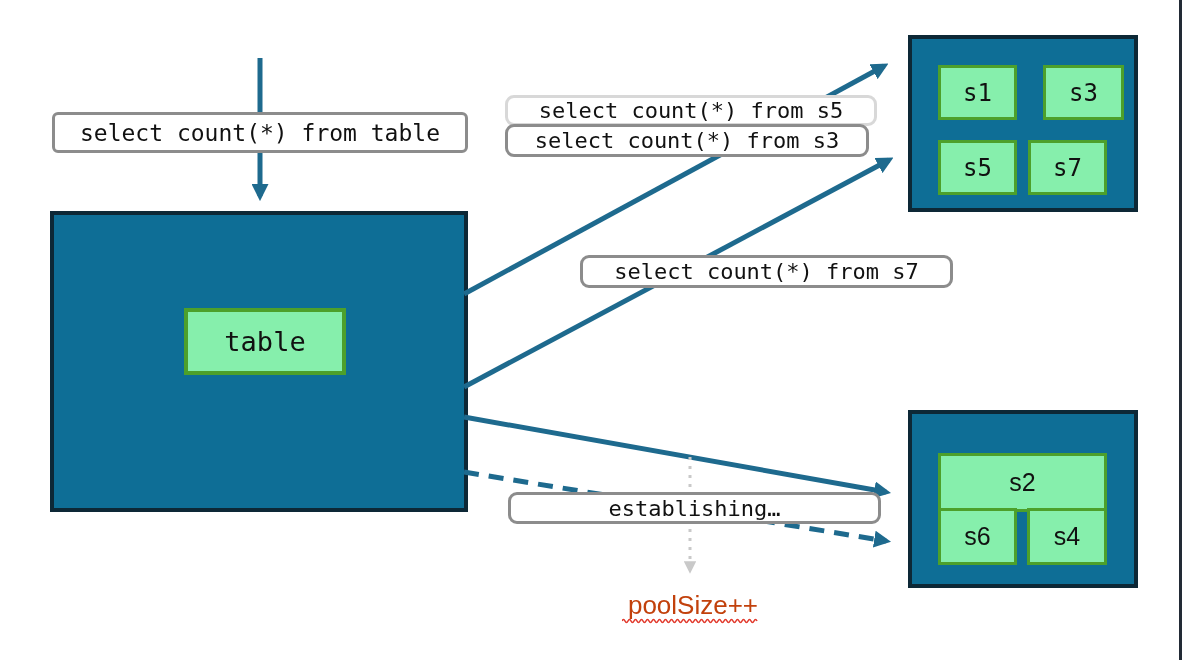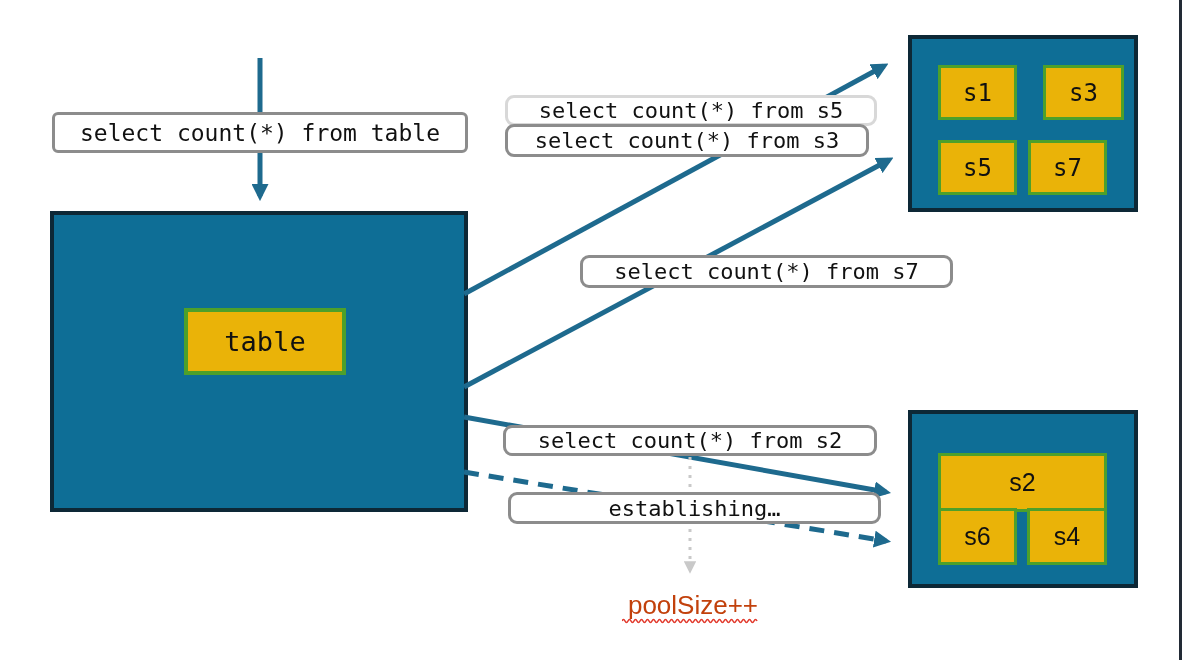--- a/index.html
+++ b/index.html
@@ -4,21 +4,21 @@
 <style>
   html,body{margin:0;padding:0;background:#ffffff;}
   #canvas{position:relative;width:1184px;height:660px;background:#ffffff;overflow:hidden;
           font-family:"DejaVu Sans Mono", monospace;}
   .abs{position:absolute;box-sizing:border-box;}
 
   
   .teal-box{background:#0e6e96;border:4px solid #0d2836;}
 
   
-  .green-box{background:#eab308;border:3px solid #4da02b;display:flex;align-items:center;
+  .green-box{background:#86efac;border:3px solid #4da02b;display:flex;align-items:center;
              justify-content:center;color:#111;}
   .mono-label{font-family:"DejaVu Sans Mono", monospace;font-size:24px;}
   .sans-label{font-family:"Liberation Sans", sans-serif;font-size:25px;}
 
   
   .callout{background:#ffffff;border:3px solid #8c8c8c;border-radius:9px;display:flex;
            align-items:center;justify-content:center;font-size:22px;color:#111;
            font-family:"DejaVu Sans Mono", monospace;white-space:nowrap;}
   .callout.light{border-color:#d8d8d8;}
 
@@ -101,23 +101,20 @@
   </div>
 
   <div class="abs callout" style="left:505px;top:124px;width:364px;height:33px;">
     <span>select count(*) from s3</span>
   </div>
 
   <div class="abs callout" style="left:580px;top:255px;width:373px;height:33px;">
     <span>select count(*) from s7</span>
   </div>
 
-  <div class="abs callout" style="left:503px;top:425px;width:374px;height:31px;">
-    <span>select count(*) from s2</span>
-  </div>
 
   <div class="abs callout" style="left:508px;top:492px;width:373px;height:32px;">
     <span>establishing…</span>
   </div>
 
   <div class="abs" id="pool-size" style="left:613px;top:591px;width:160px;height:28px;">
     <span>poolSize++</span>
   </div>
   <svg class="abs" style="left:622px;top:617px;" width="140" height="8" xmlns="http://www.w3.org/2000/svg">
     <path d="M0 4 q1.5 -3 3 0 t3 0 t3 0 t3 0 t3 0 t3 0 t3 0 t3 0 t3 0 t3 0 t3 0 t3 0 t3 0 t3 0 t3 0 t3 0 t3 0 t3 0 t3 0 t3 0 t3 0 t3 0 t3 0 t3 0 t3 0 t3 0 t3 0 t3 0 t3 0 t3 0 t3 0 t3 0 t3 0 t3 0 t3 0 t3 0 t3 0 t3 0 t3 0 t3 0 t3 0 t3 0 t3 0 t3 0 t3 0" fill="none" stroke="#e23b2e" stroke-width="1.6"></path>

